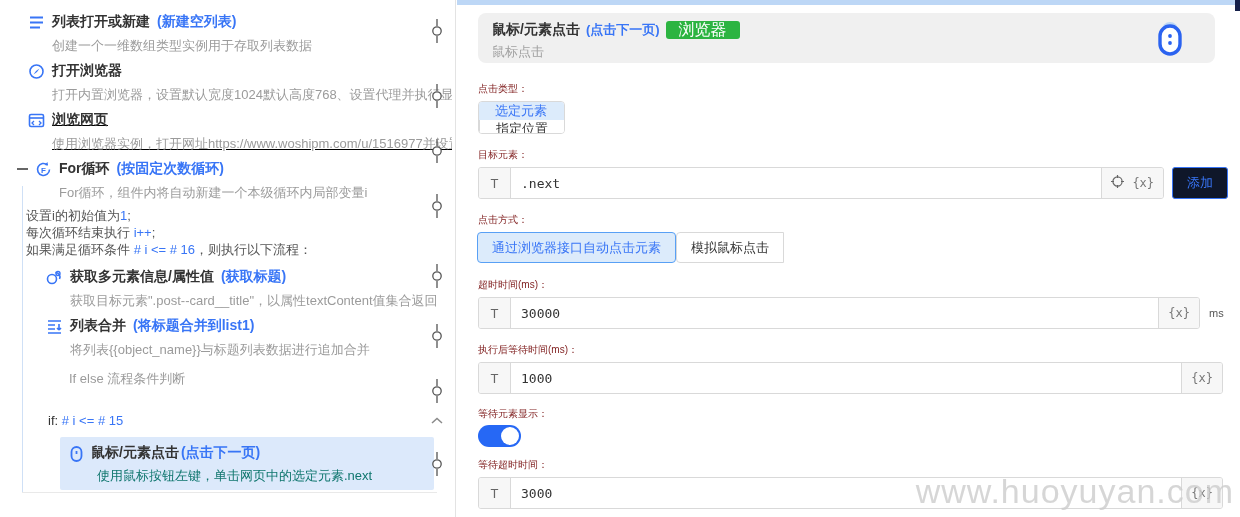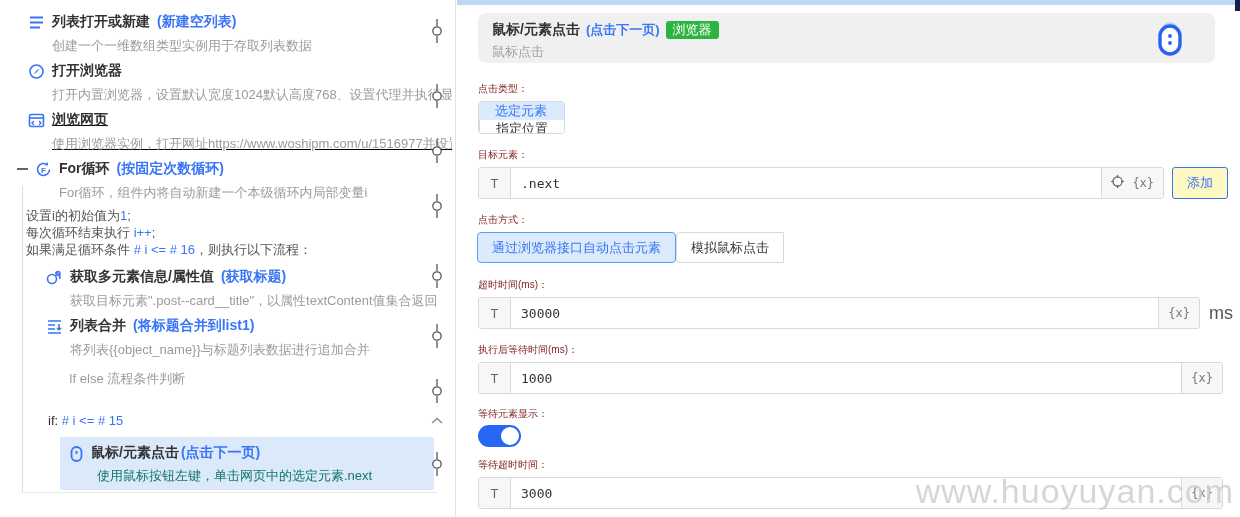--- a/index.html
+++ b/index.html
@@ -38,21 +38,21 @@
   
   .right-panel { position:absolute; left:457px; top:0; width:783px; height:517px; background:#fff; }
   .top-strip { position:absolute; left:0; top:0; width:100%; height:5px; background:#bdd7f6; }
   .scroll-thumb { position:absolute; right:0; top:0; width:5px; height:11px; background:#16204a; }
 
   .hdr-card { position:absolute; left:21px; top:13px; width:737px; height:50px;
     background:#f0f0f0; border-radius:8px; padding:8px 14px; }
   .hdr-title-row { display:flex; align-items:center; gap:6px; white-space:nowrap; }
   .hdr-title { font-size:14px; font-weight:bold; color:#333; }
   .hdr-link { font-size:13px; font-weight:bold; color:#3875f6; }
-  .hdr-badge { background:#2cb441; color:#fff; font-size:13px; padding:1px 7px;
+  .hdr-badge { background:#2cb441; color:#fff; font-size:16px; padding:1px 13px;
     border-radius:3px; line-height:16px; }
   .hdr-desc { margin-top:4px; font-size:13px; color:#a0a0a0; }
   .hdr-mouse { position:absolute; right:32px; top:7px; width:26px; height:38px; }
 
   .fld-label { position:absolute; left:21px; font-size:10px; color:#7f1d1d; white-space:nowrap; }
 
   .tab-group { position:absolute; left:21px; display:inline-flex; border:1px solid #d9d9d9;
     border-radius:4px; overflow:hidden; height:33px;flex-direction:column; }
   .tab { font-size:13px; padding:0 16px; display:flex; align-items:center; background:#fff;
     color:#333; cursor:pointer; }
@@ -69,22 +69,22 @@
   .input-row { position:absolute; left:21px; height:32px; display:flex; align-items:center; }
   .input-group { display:flex; height:32px; border:1px solid #d9d9d9; border-radius:3px;
     background:#fff; overflow:hidden; }
   .in-prefix { width:32px; background:#f7f7f7; border-right:1px solid #d9d9d9; display:flex;
     align-items:center; justify-content:center; font-size:13px; color:#666; flex:0 0 auto; }
   .in-value { flex:1; display:flex; align-items:center; padding-left:10px; font-size:13px;
     color:#333; font-family:"DejaVu Sans Mono","Liberation Mono",monospace; }
   .in-addon { background:#f7f7f7; border-left:1px solid #d9d9d9; display:flex; align-items:center;
     justify-content:center; gap:8px; padding:0 9px; color:#777; font-size:12px;
     font-family:"DejaVu Sans Mono",monospace; flex:0 0 auto; }
-  .unit { margin-left:9px; font-size:18px; color:#555; }
-  .add-btn { margin-left:8px; width:56px; height:32px; background:#fef9c3; border:1px solid #3875f6;
+  .unit { margin-left:9px; font-size:11px; color:#555; }
+  .add-btn { margin-left:8px; width:56px; height:32px; background:#0f172a; border:1px solid #3875f6;
     border-radius:3px; color:#3875f6; font-size:13px; display:flex; align-items:center;
     justify-content:center; cursor:pointer; }
 
   .toggle { position:absolute; left:21px; width:43px; height:22px; border-radius:11px;
     background:#2668f5; cursor:pointer; }
   .toggle .knob { position:absolute; right:2px; top:2px; width:18px; height:18px;
     border-radius:50%; background:#fff; }
 
   .watermark { position:absolute; right:6px; bottom:6px; font-size:34px; color:#cdcdcd;
     opacity:.8; letter-spacing:1px; z-index:20; pointer-events:none; white-space:nowrap; }

